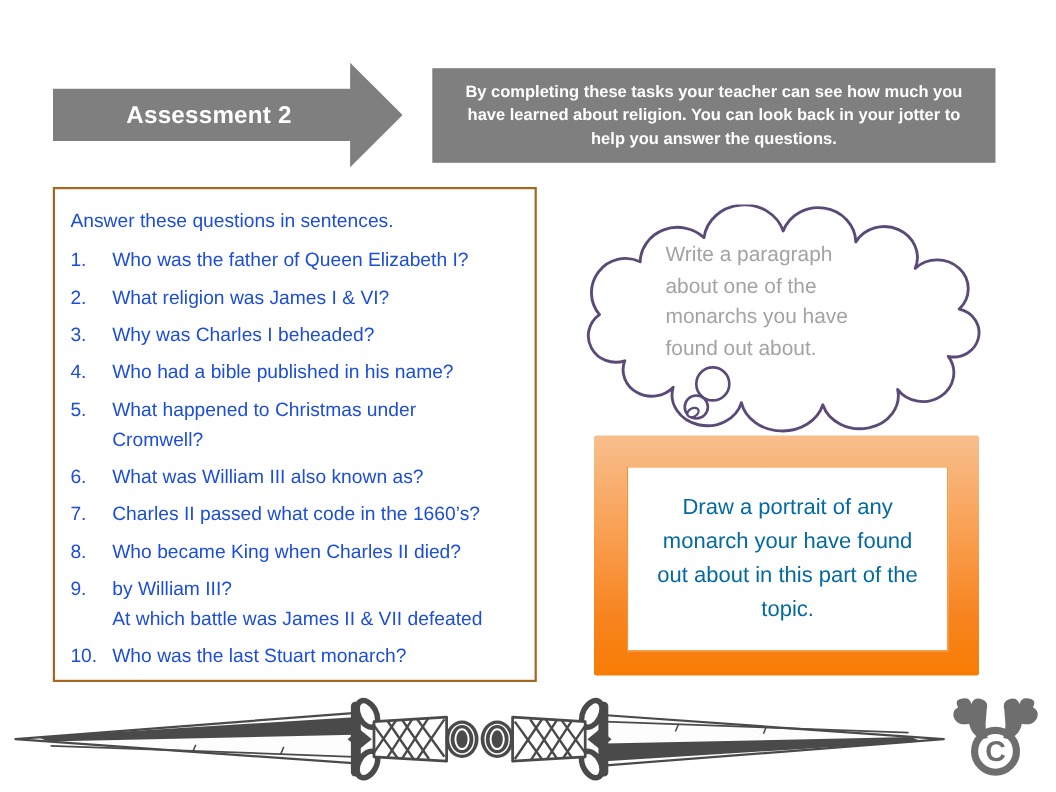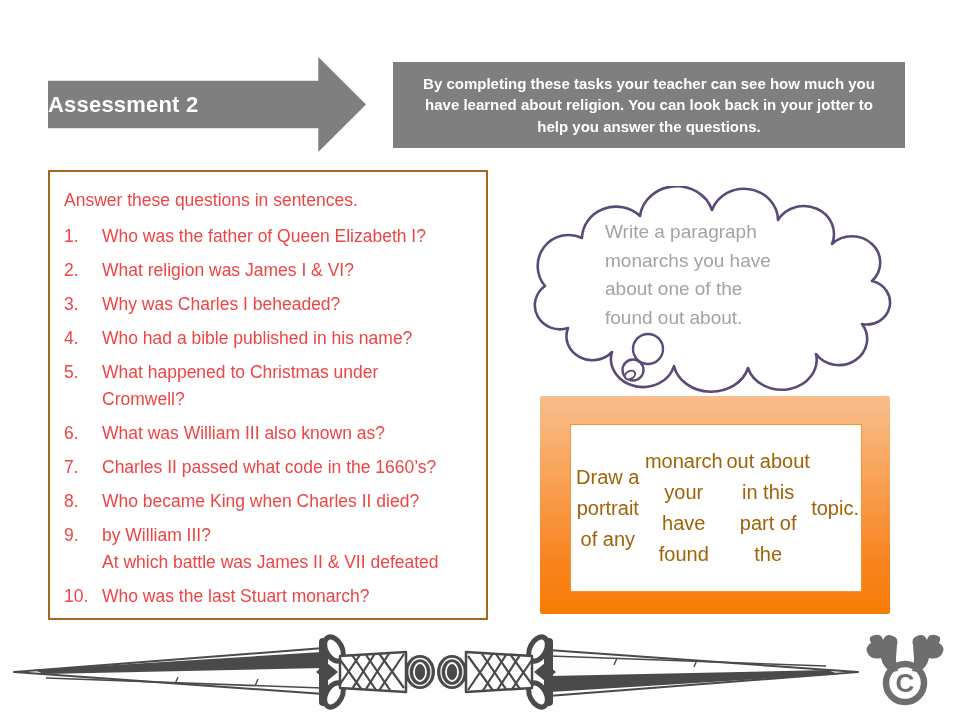--- a/index.html
+++ b/index.html
@@ -5,37 +5,37 @@
   html,body{margin:0;padding:0;background:#ffffff;}
   .canvas{
     position:relative; width:960px; height:720px; background:#ffffff;
     font-family:"Liberation Sans", sans-serif; overflow:hidden;
   }
   
   .title-arrow{
     position:absolute; left:48px; top:57px; width:318px; height:95px;
     background:#7F7F7F;
     clip-path:polygon(0 25%, 85% 25%, 85% 0, 100% 50%, 85% 100%, 85% 75%, 0 75%);
-    display:flex; align-items:center; 
+    display:flex; align-items:center; justify-content:center;
   }
   .title-arrow .label{
     color:#fff; font-weight:bold; font-size:22px; padding-right:34px; letter-spacing:.2px;
   }
   
   .instruction-box{
     position:absolute; left:393px; top:62px; width:512px; height:86px;
     background:#7F7F7F; color:#fff; font-weight:bold; font-size:15px; line-height:21.5px;
     display:flex; flex-direction:column; align-items:center; justify-content:center;
     text-align:center; box-sizing:border-box; padding:0 10px;
   }
   
   .questions-box{
     position:absolute; left:48px; top:170px; width:440px; height:450px;
     background:#fff; border:2px solid #A5671F; box-sizing:border-box;
-    padding:15px 8px 0 14px; color:#ef4444; font-size:17.5px;
+    padding:15px 8px 0 14px; color:#1d4ed8; font-size:17.5px;
   }
   .q-intro{ line-height:27px; margin:0 0 9px 0; }
   .q-item{ display:flex; margin-bottom:7px; }
   .q-num{ flex:0 0 38px; line-height:27px; }
   .q-text{ flex:1; line-height:27px; }
   
   .bubble-wrap{ position:absolute; left:520px; top:186px; width:380px; height:210px; }
   .bubble-wrap svg{ position:absolute; left:0; top:0; }
   .bubble-text{
     position:absolute; left:85px; top:32px; width:200px;
@@ -43,22 +43,22 @@
   }
   
   .portrait-box{
     position:absolute; left:540px; top:396px; width:350px; height:218px;
     background:linear-gradient(180deg,#F8BE8D 0%, #F9A45A 35%, #F88420 75%, #F87C04 100%);
     border-radius:2px;
   }
   .portrait-inner{
     position:absolute; left:30px; top:28px; width:292px; height:168px;
     background:#fff; border:1px solid #F49436; box-sizing:border-box;
-    display:flex; flex-direction:row; align-items:center; justify-content:center;
-    text-align:center; color:#a16207; font-size:20px; line-height:31px; padding:0 2px;
+    display:flex; flex-direction:column; align-items:center; justify-content:center;
+    text-align:center; color:#0369a1; font-size:20px; line-height:31px; padding:0 2px;
   }
   
   .swords{ position:absolute; left:0; top:630px; width:960px; height:88px; }
 </style>
 </head>
 <body>
 
 <div class="canvas">
 
   <div class="title-arrow">
@@ -137,22 +137,22 @@
                A 38 32 0 0 1 154,180
                A 32 28 0 0 1 92,166
                A 26 24 0 0 1 48,142
                A 25 24 0 0 1 25,100 Z" fill="#ffffff" stroke="#5B4A77" stroke-width="2.6" stroke-linejoin="round"></path>
       <circle cx="128" cy="163" r="15" fill="#ffffff" stroke="#5B4A77" stroke-width="2.4"></circle>
       <circle cx="113" cy="184" r="10.5" fill="#ffffff" stroke="#5B4A77" stroke-width="2.4"></circle>
       <ellipse cx="110" cy="189" rx="5.5" ry="3.8" fill="#ffffff" stroke="#5B4A77" stroke-width="2" transform="rotate(-28 110 189)"></ellipse>
     </svg>
     <div class="bubble-text">
       <div>Write a paragraph</div>
+      <div>about one of the</div>
       <div>monarchs you have</div>
-      <div>about one of the</div>
       <div>found out about.</div>
     </div>
   </div>
 
   <div class="portrait-box">
     <div class="portrait-inner">
       <div>Draw a portrait of any</div>
       <div>monarch your have found</div>
       <div>out about in this part of the</div>
       <div>topic.</div>

